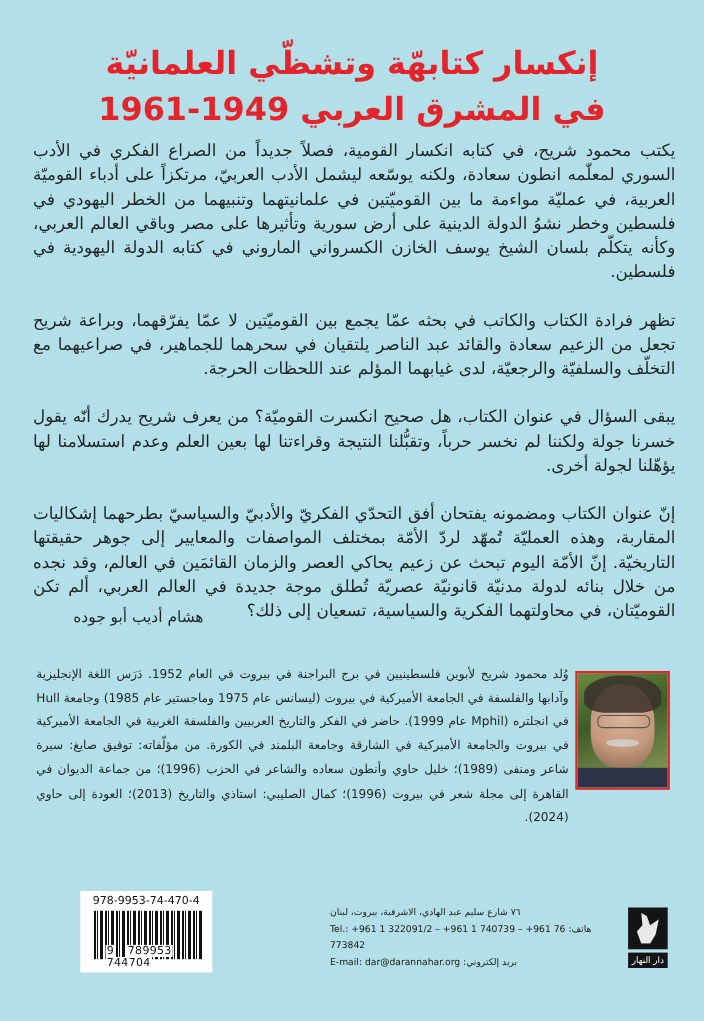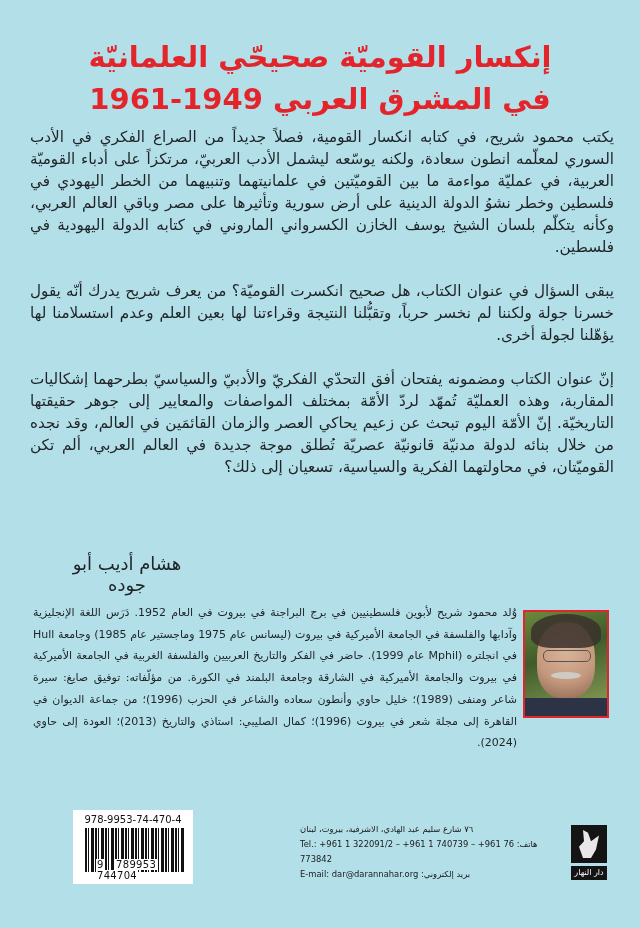--- a/index.html
+++ b/index.html
@@ -15,22 +15,22 @@
       text-align:center; color:#e3242b; font-weight:bold;
       font-size:29px; line-height:42px;
     }
     .body-text {
       position:absolute; left:30px; width:584px; top:126px;
       font-size:15.2px; line-height:22px; text-align:justify;
       text-align-last:right;
     }
     .body-text p { margin:0 0 22px 0; }
     .signature {
-      position:absolute; top:553px; left:52px; width:150px;
-      font-size:18px; text-align:center; direction:rtl;
+      position:absolute; top:553px; left:35px; width:150px;
+      font-size:14px; text-align:right; direction:rtl;
     }
     .bio {
       position:absolute; top:602px; left:33px; width:484px;
       font-size:11px; line-height:21.7px; text-align:justify;
       text-align-last:right;
     }
     .photo {
       position:absolute; top:610px; left:523px; width:82px; height:104px;
       border:2px solid #e3242b; overflow:hidden;
       background:linear-gradient(160deg,#6b8a3d 0%,#3f5b2a 40%,#8fa35a 100%);
@@ -91,26 +91,27 @@
     }
     .logo .name {
       margin-top:3px; width:36px; height:14px; background:#141414; color:#fff;
       font-size:8px; line-height:14px; text-align:center;
     }
   </style>
 </head>
 <body>
 
 <div class="title">
-  <div>إنكسار القوميّة صحيحّي العلمانيّة</div>
+  <div>إنكسار كتابهّة وتشظّي العلمانيّة</div>
   <div>في المشرق العربي 1949-1961</div>
 </div>
 
 <div class="body-text">
   <p>يكتب محمود شريح، في كتابه انكسار القومية، فصلاً جديداً من الصراع الفكري في الأدب السوري لمعلّمه انطون سعادة، ولكنه يوسّعه ليشمل الأدب العربيّ، مرتكزاً على أدباء القوميّة العربية، في عمليّة مواءمة ما بين القوميّتين في علمانيتهما وتنبيهما من الخطر اليهودي في فلسطين وخطر نشوُ الدولة الدينية على أرض سورية وتأثيرها على مصر وباقي العالم العربي، وكأنه يتكلّم بلسان الشيخ يوسف الخازن الكسرواني الماروني في كتابه الدولة اليهودية في فلسطين.</p>
+  <p>تظهر فرادة الكتاب والكاتب في بحثه عمّا يجمع بين القوميّتين لا عمّا يفرّقهما، وبراعة شريح تجعل من الزعيم سعادة والقائد عبد الناصر يلتقيان في سحرهما للجماهير، في صراعيهما مع التخلّف والسلفيّة والرجعيّة، لدى غيابهما المؤلم عند اللحظات الحرجة.</p>
   <p>يبقى السؤال في عنوان الكتاب، هل صحيح انكسرت القوميّة؟ من يعرف شريح يدرك أنّه يقول خسرنا جولة ولكننا لم نخسر حرباً، وتقبُّلنا النتيجة وقراءتنا لها بعين العلم وعدم استسلامنا لها يؤهّلنا لجولة أخرى.</p>
   <p>إنّ عنوان الكتاب ومضمونه يفتحان أفق التحدّي الفكريّ والأدبيّ والسياسيّ بطرحهما إشكاليات المقاربة، وهذه العمليّة تُمهّد لردّ الأمّة بمختلف المواصفات والمعايير إلى جوهر حقيقتها التاريخيّة. إنّ الأمّة اليوم تبحث عن زعيم يحاكي العصر والزمان القائمَين في العالم، وقد نجده من خلال بنائه لدولة مدنيّة قانونيّة عصريّة تُطلق موجة جديدة في العالم العربي، ألم تكن القوميّتان، في محاولتهما الفكرية والسياسية، تسعيان إلى ذلك؟</p>
 </div>
 
 <div class="signature">هشام أديب أبو جوده</div>
 
 <div class="bio">وُلد محمود شريح لأبوين فلسطينيين في برج البراجنة في بيروت في العام 1952. دَرَس اللغة الإنجليزية وآدابها والفلسفة في الجامعة الأميركية في بيروت (ليسانس عام 1975 وماجستير عام 1985) وجامعة Hull في انجلتره (Mphil عام 1999). حاضر في الفكر والتاريخ العربيين والفلسفة الغربية في الجامعة الأميركية في بيروت والجامعة الأميركية في الشارقة وجامعة البلمند في الكورة. من مؤلّفاته: توفيق صايغ: سيرة شاعر ومنفى (1989)؛ خليل حاوي وأنطون سعاده والشاعر في الحزب (1996)؛ من جماعة الديوان في القاهرة إلى مجلة شعر في بيروت (1996)؛ كمال الصليبي: استاذي والتاريخ (2013)؛ العودة إلى حاوي (2024).</div>
 
 <div class="photo">
   <div class="face"></div>

